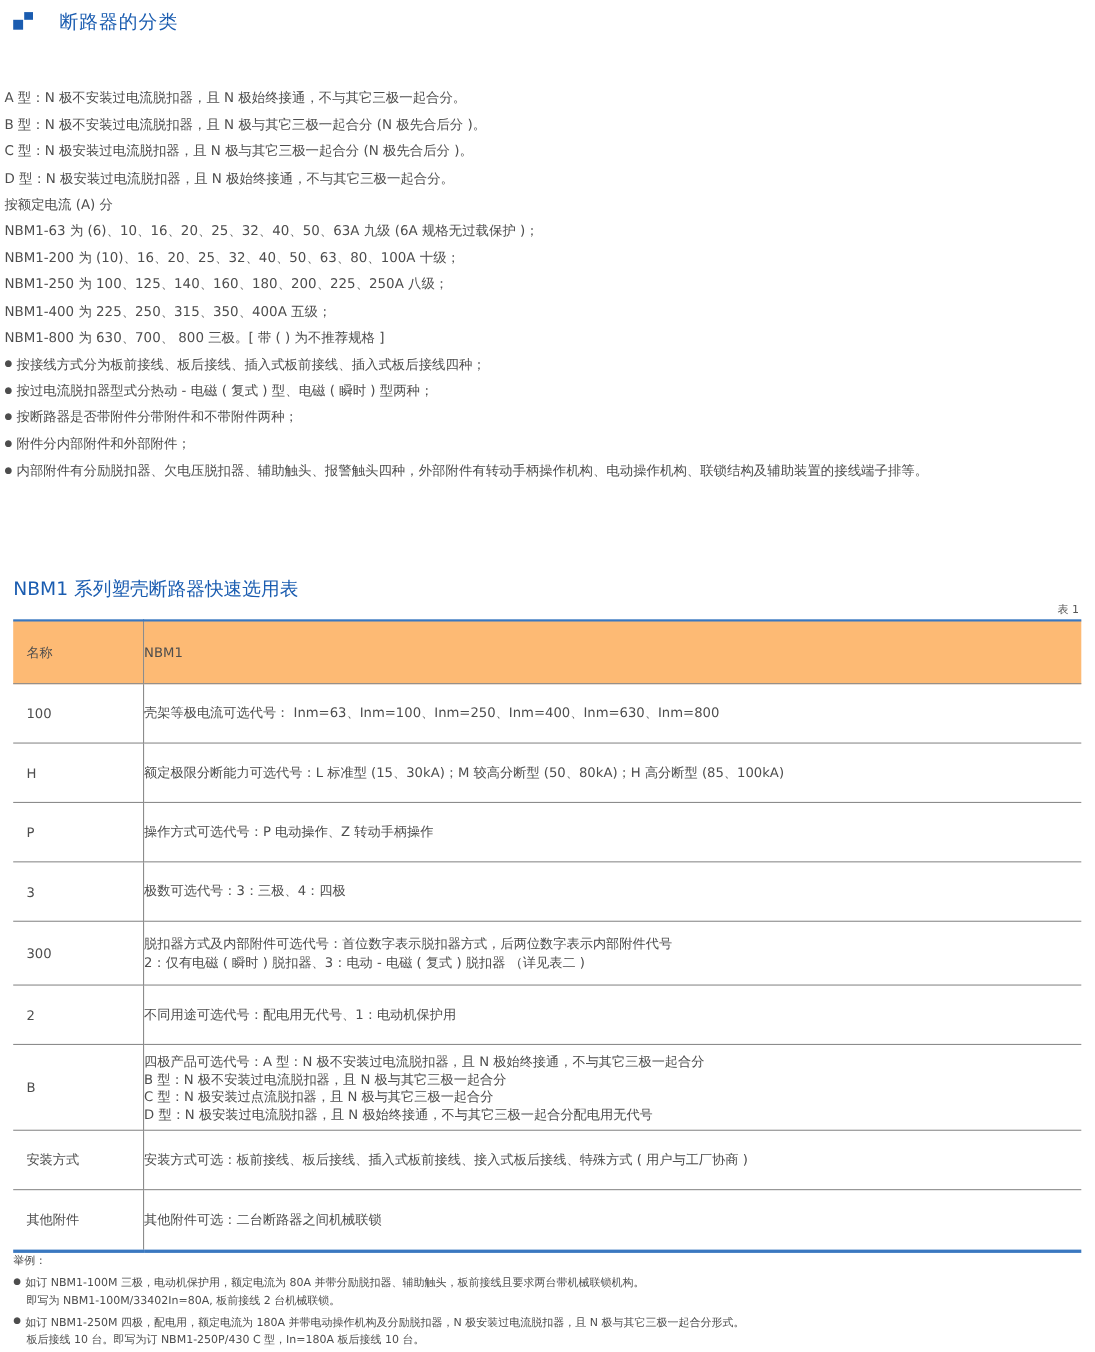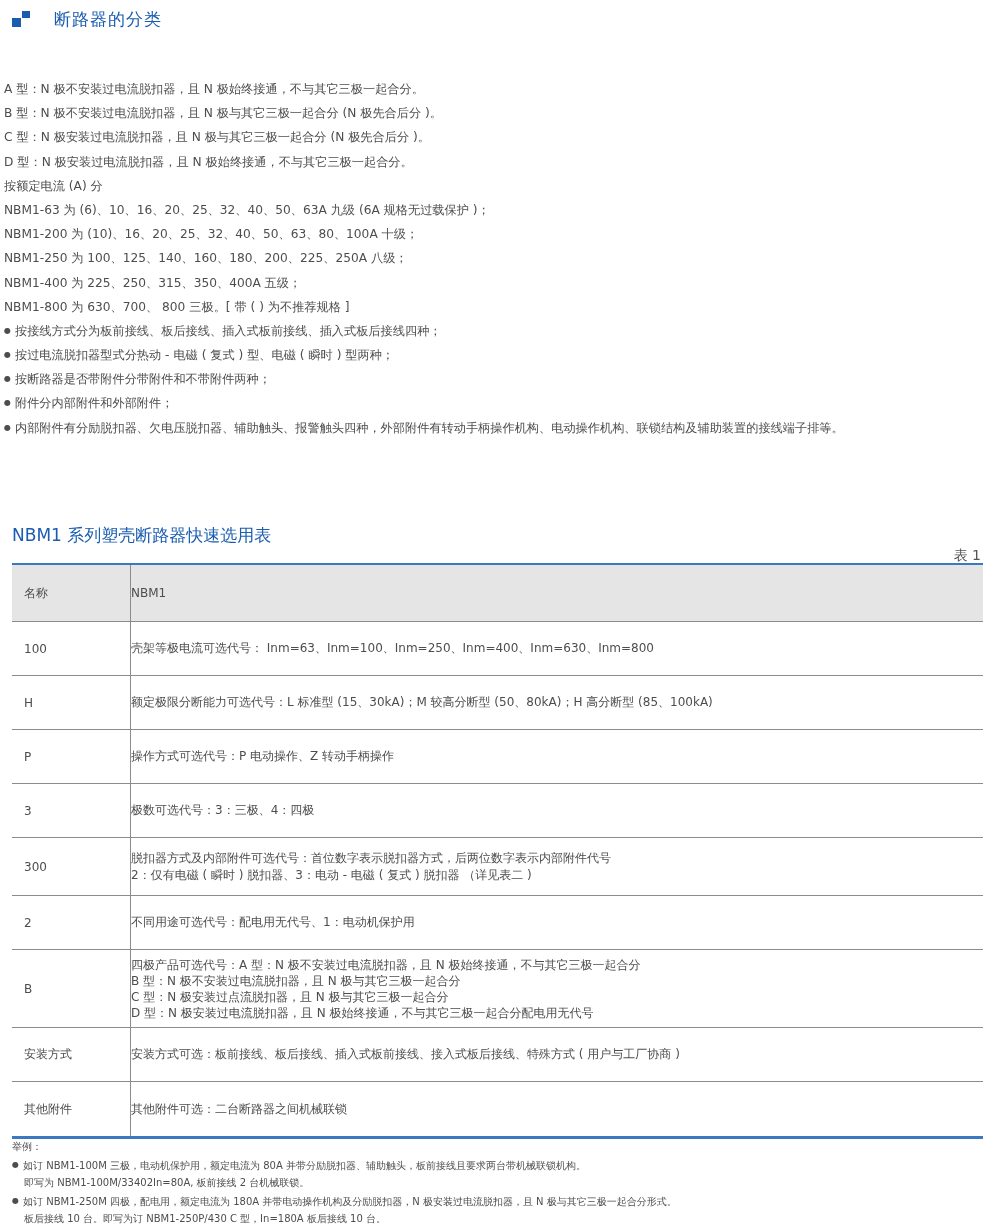--- a/index.html
+++ b/index.html
@@ -7,24 +7,24 @@
          font-family: "DejaVu Sans", "Liberation Sans", sans-serif; color: #4a4a4a; }
   .sec-title { position: absolute; left: 12px; top: 4px; height: 30px; display: flex; align-items: center; }
   .logo { position: relative; width: 18px; height: 16px; margin-right: 10px; }
   .logo .sq1 { position: absolute; left: 0; bottom: 0; width: 9px; height: 9px; background: #1a5cb0; }
   .logo .sq2 { position: absolute; left: 10px; top: 0; width: 8px; height: 7px; background: #1a5cb0; }
   .sec-title span.t { font-size: 17px; color: #1a5cb0; letter-spacing: 1px; padding-left: 14px; }
   .body-text { position: absolute; left: 4px; top: 47px; width: 980px; margin-top: 30px; }
   .line { font-size: 12.2px; height: 24.2px; line-height: 24.2px; white-space: nowrap; color: #4d4d4d; }
   .bullet::before { content: "●"; font-size: 8px; margin-right: 4px; vertical-align: 2px; }
   .tbl-title { position: absolute; left: 12px; top: 524px; font-size: 17px; color: #1a5cb0; }
-  .tbl-no { position: absolute; right: 14px; top: 547px; font-size: 14px; color: #555; }
+  .tbl-no { position: absolute; right: 14px; top: 547px; font-size: 10px; color: #555; }
   table.sel { position: absolute; left: 12px; top: 563px; width: 971px; border-collapse: collapse; font-size: 12px; color: #4d4d4d; }
   table.sel th, table.sel td { border-bottom: 1px solid #8c8c8c; padding: 0; }
-  table.sel thead tr { border-top: 2px solid #3a78c0; background: #e5e5e5; }
+  table.sel thead tr { border-top: 2px solid #3a78c0; background: #fdba74; }
   table.sel thead th { height: 56px; font-weight: normal; }
   table.sel .c1 { width: 106px; text-align: left; padding-left: 12px; border-right: 1px solid #8c8c8c; }
   table.sel .c2 { text-align: left; }
   table.sel tbody td { height: 53px; }
   table.sel tbody tr.tall td { height: 57px; }
   table.sel tbody tr.taller td { height: 77px; line-height: 16px; }
   table.sel tbody tr:last-child td { border-bottom: 3px solid #3a78c0; height: 54px; }
   .examples { position: absolute; left: 12px; top: 1138px; font-size: 10px; color: #4d4d4d; }
   .examples .l { height: 18px; line-height: 18px; white-space: nowrap; }
   .examples .ind { padding-left: 12px; }

